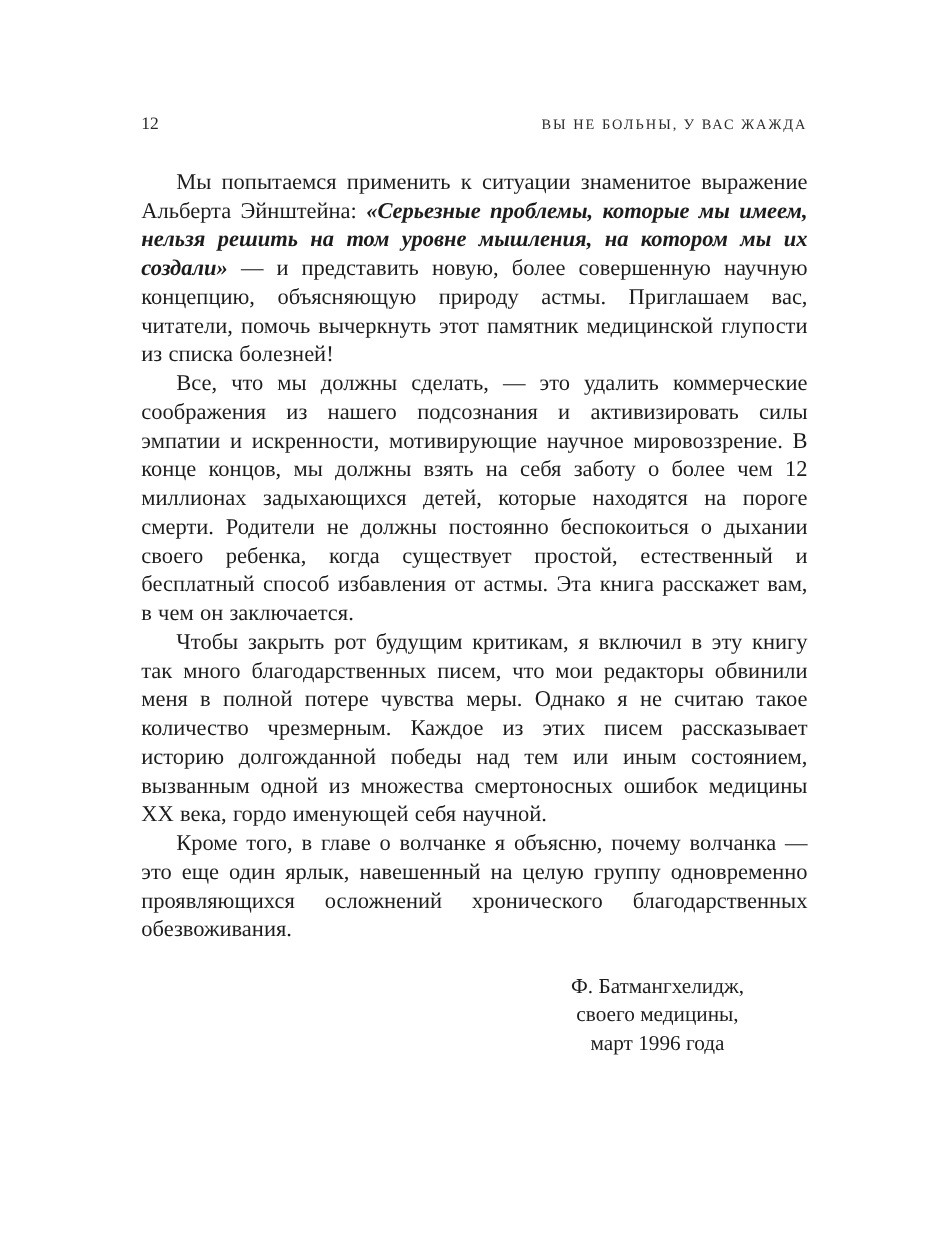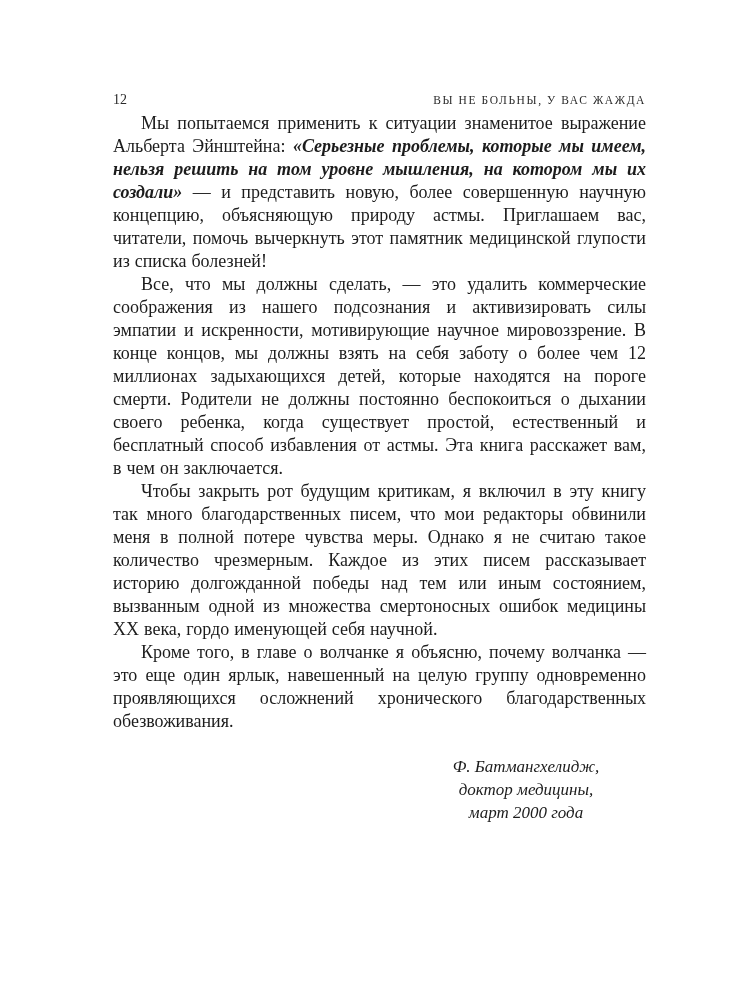--- a/index.html
+++ b/index.html
@@ -19,20 +19,21 @@
   }
   .page-inner {
     position: absolute;
     left: 113px;
     top: 92px;
     width: 533px;
   }
   .running-header {
     position: relative;
     height: 20px;
+    margin-bottom: 22px;
   }
   .page-number {
     position: absolute;
     left: 0;
     top: 0;
     font-size: 14px;
     color: #2a2a2a;
   }
   .running-title {
     position: absolute;
@@ -55,21 +56,20 @@
   .quote-emphasis {
     font-style: italic;
     font-weight: bold;
   }
   .signature {
     margin-top: 22px;
     margin-left: auto;
     margin-right: 0;
     width: 240px;
     text-align: center;
-    font-style: italic;
     font-size: 17px;
     line-height: 23px;
   }
   .signature .sig-line {
     display: block;
   }
 </style>
 </head>
 <body>
 
@@ -88,18 +88,18 @@
       <p>Все, что мы должны сделать, — это удалить коммерческие соображения из нашего подсознания и активизировать силы эмпатии и искренности, мотивирующие научное мировоззрение. В конце концов, мы должны взять на себя заботу о более чем 12 миллионах задыхающихся детей, которые находятся на пороге смерти. Родители не должны постоянно беспокоиться о дыхании своего ребенка, когда существует простой, естественный и бесплатный способ избавления от астмы. Эта книга расскажет вам, в чем он заключается.</p>
 
       <p>Чтобы закрыть рот будущим критикам, я включил в эту книгу так много благодарственных писем, что мои редакторы обвинили меня в полной потере чувства меры. Однако я не считаю такое количество чрезмерным. Каждое из этих писем рассказывает историю долгожданной победы над тем или иным состоянием, вызванным одной из множества смертоносных ошибок медицины XX века, гордо именующей себя научной.</p>
 
       <p>Кроме того, в главе о волчанке я объясню, почему волчанка — это еще один ярлык, навешенный на целую группу одновременно проявляющихся осложнений хронического благодарственных обезвоживания.</p>
 
     </div>
 
     <div class="signature">
       <span class="sig-line">Ф. Батмангхелидж,</span>
-      <span class="sig-line">доктор медицины,</span>
-      <span class="sig-line">март 2000 года</span>
+      <span class="sig-line">своего медицины,</span>
+      <span class="sig-line">март 1996 года</span>
     </div>
 
   </div>
 </div>
 
 </body></html>

